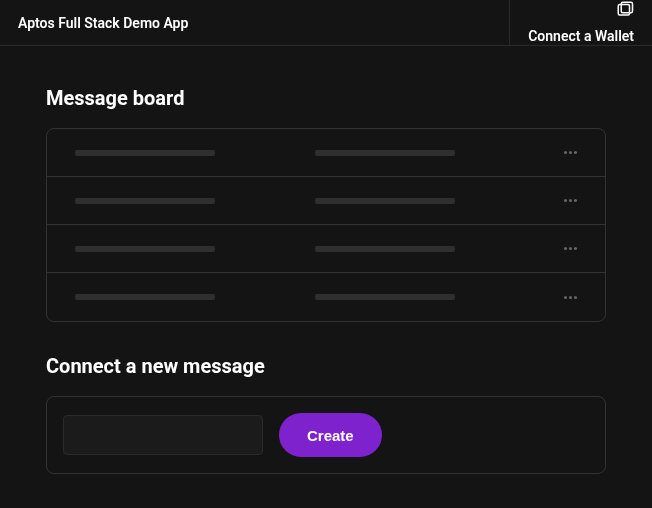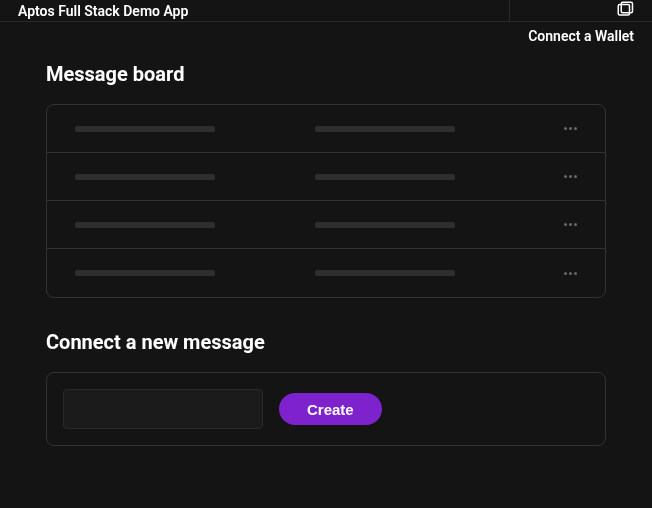--- a/index.html
+++ b/index.html
@@ -12,21 +12,21 @@
       height: 508px;
       background: #141414;
       font-family: -apple-system, BlinkMacSystemFont, "Segoe UI", Roboto, sans-serif;
       color: #fff;
       overflow: hidden;
     }
     .header {
       display: flex;
       justify-content: space-between;
       align-items: center;
-      height: 22px;
+      height: 46px;
       border-bottom: 1px solid #2a2a2a;
       padding: 0 18px;
     }
     .header-title {
       font-size: 14px;
       font-weight: 600;
     }
     .wallet-section {
       display: flex;
       align-items: flex-end;
@@ -119,21 +119,21 @@
       width: 200px;
       height: 40px;
       background: #1b1b1b;
       border: 1px solid #2a2a2a;
       border-radius: 4px;
       color: #fff;
       padding: 0 10px;
       font-size: 14px;
     }
     .create-btn {
-      height: 32px;
+      height: 44px;
       padding: 0 28px;
       background: #7e22ce;
       border: none;
       border-radius: 999px;
       color: #fff;
       font-size: 15px;
       font-weight: 600;
       cursor: pointer;
     }
   </style>

